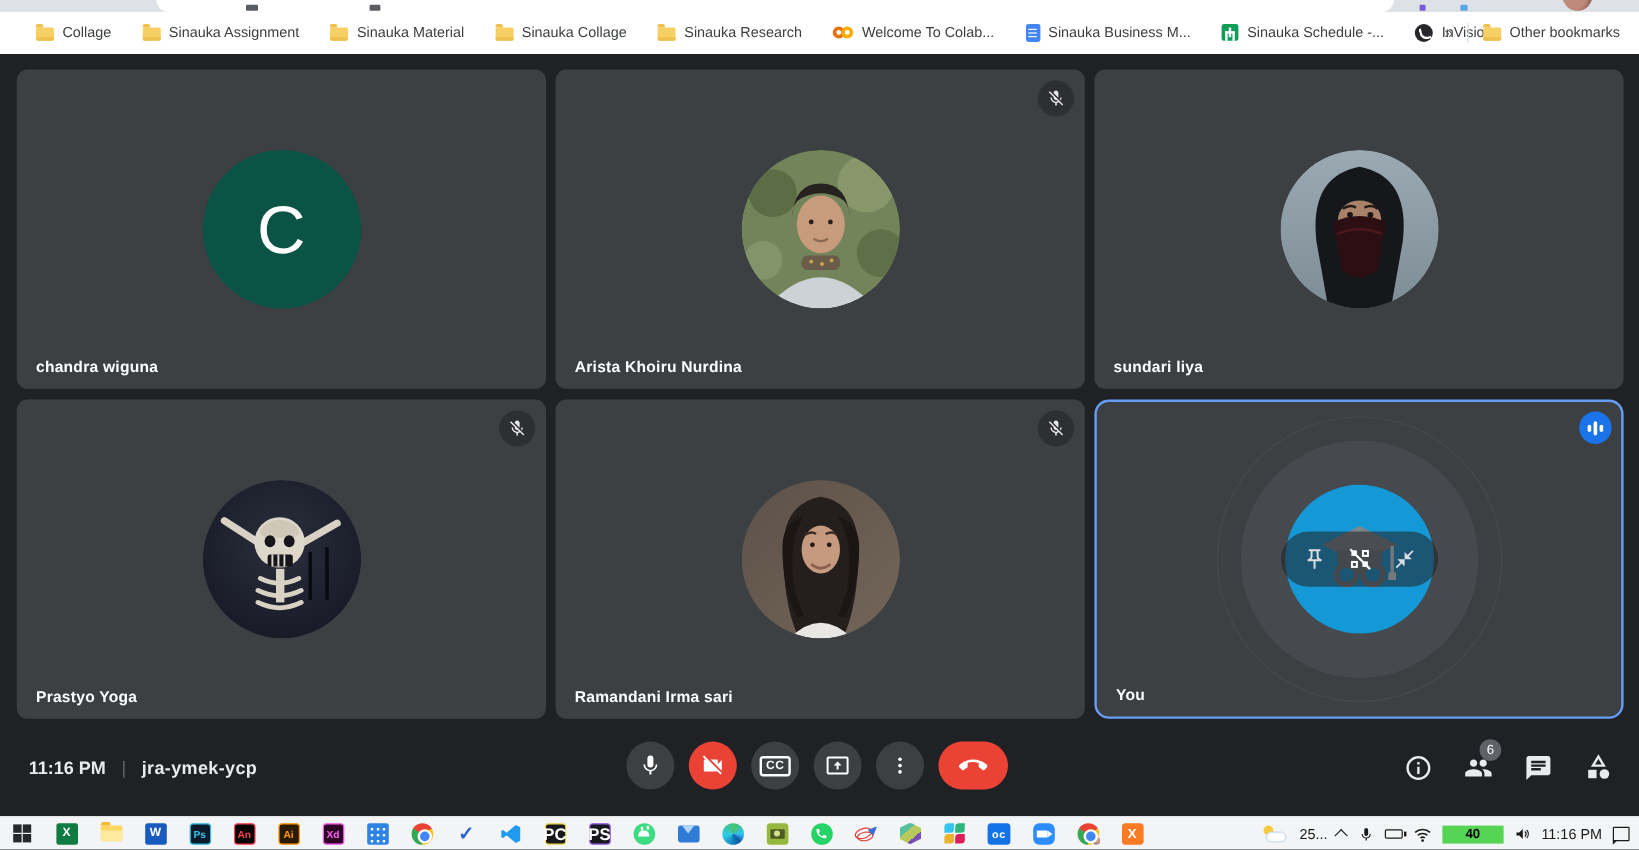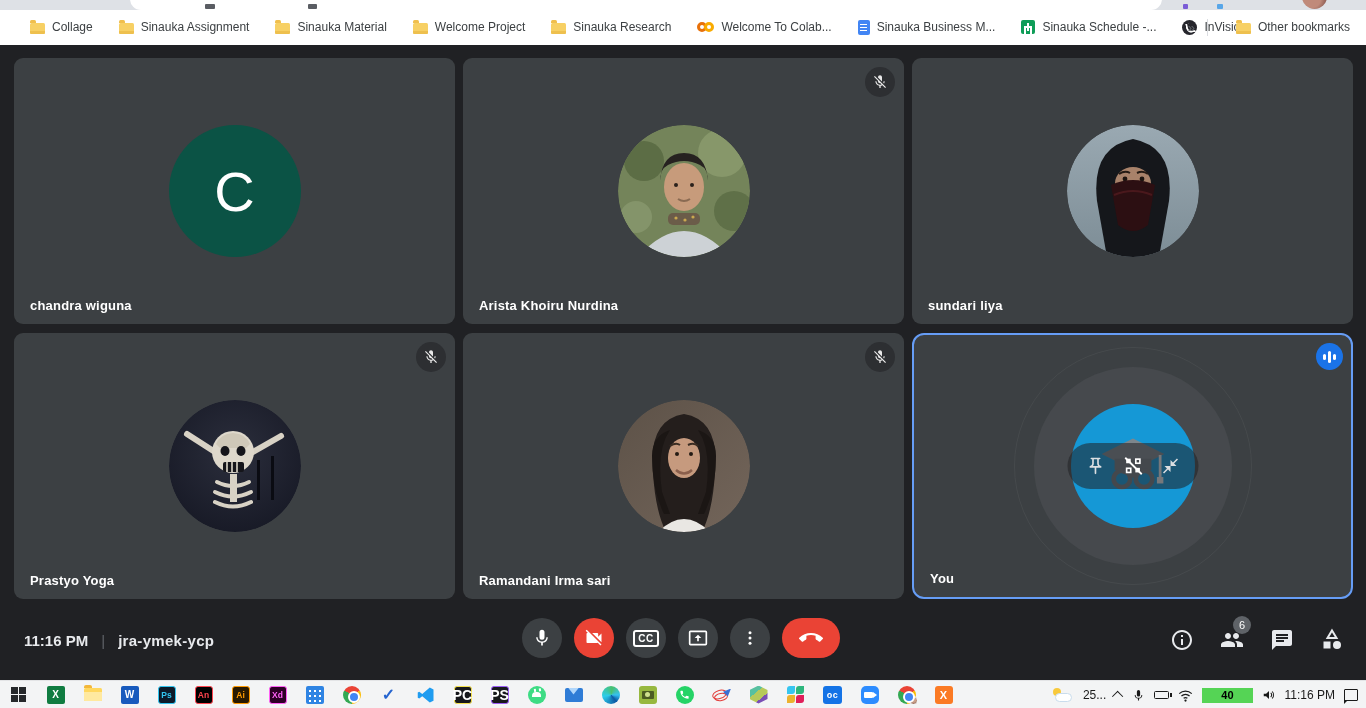--- a/index.html
+++ b/index.html
@@ -178,21 +178,21 @@
       <div class="bm">
         <span class="f-ic"></span>
         <span class="bm-label">Sinauka Assignment</span>
       </div>
       <div class="bm">
         <span class="f-ic"></span>
         <span class="bm-label">Sinauka Material</span>
       </div>
       <div class="bm">
         <span class="f-ic"></span>
-        <span class="bm-label">Welcome Project</span>
+        <span class="bm-label">Sinauka Collage</span>
       </div>
       <div class="bm">
         <span class="f-ic"></span>
         <span class="bm-label">Sinauka Research</span>
       </div>
       <div class="bm">
         <span class="colab-ic">
             <i></i>
             <i></i>
           </span>
@@ -207,21 +207,21 @@
         <span class="bm-label">Sinauka Schedule -...</span>
       </div>
       <div class="bm">
         <span class="inv-ic"></span>
         <span class="bm-label">InVision</span>
       </div>
 
       <div class="bm-right">
         <span class="bm-chevrons">»</span>
         <span class="bm-sep"></span>
-        <div class="bm" style="margin-right:0;padding-left:16px;">
+        <div class="bm" style="margin-right:0;">
           <span class="f-ic"></span>
           <span class="bm-label">Other bookmarks</span>
         </div>
       </div>
     </div>
   </div>
 
   <div class="meet">
 
     <div class="tile" style="left:14px;top:13px;">

